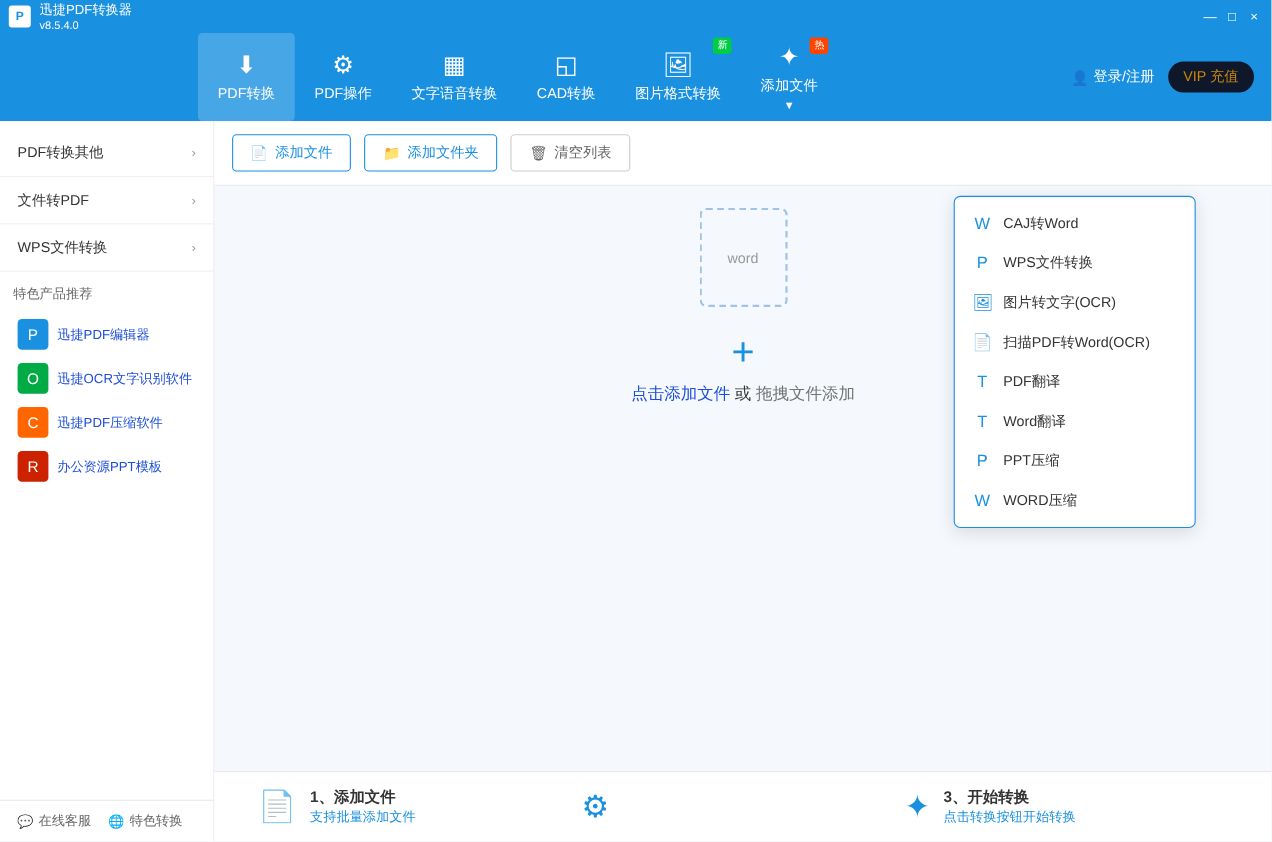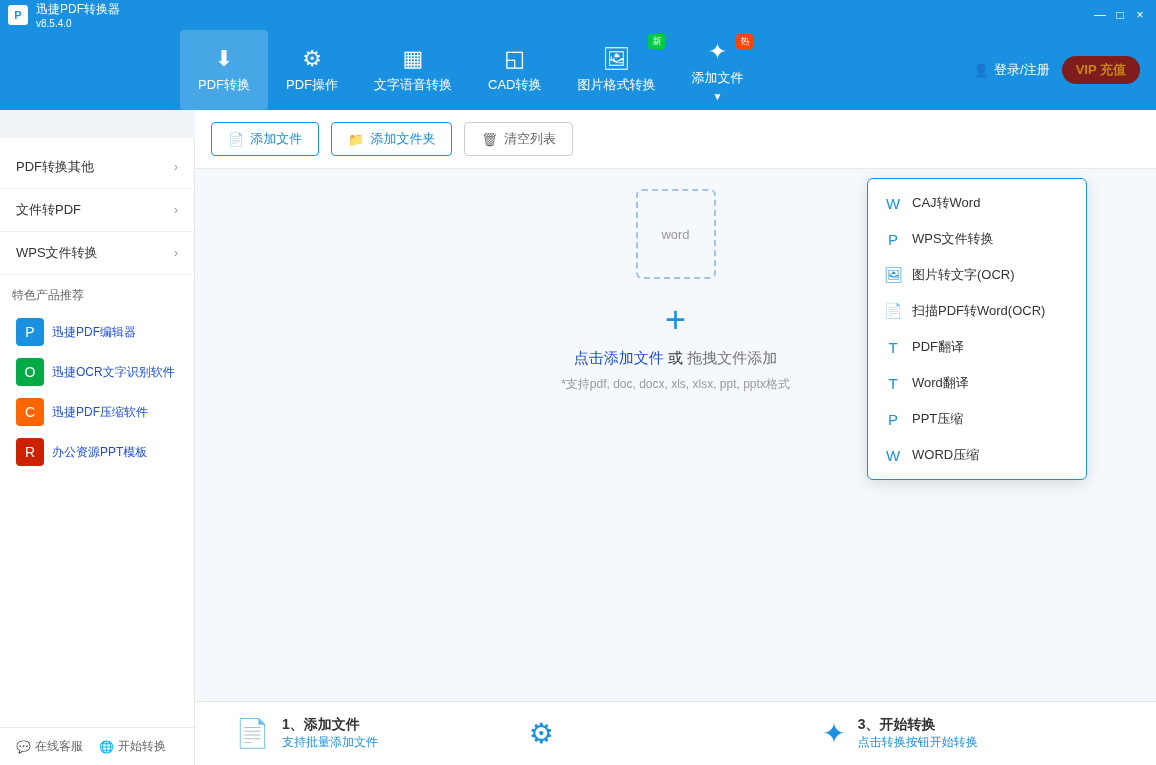--- a/index.html
+++ b/index.html
@@ -51,27 +51,27 @@
       display: flex;
       align-items: center;
       gap: 12px;
       padding-right: 16px;
     }
     .login-btn {
       display: flex; align-items: center; gap: 4px;
       color: #fff; font-size: 13px; cursor: pointer;
     }
     .vip-btn {
-      background: #7f1d1d;
+      background: #0f172a;
       color: #c8860a;
       border: none;
       border-radius: 14px;
       padding: 5px 14px;
       font-size: 13px;
-      font-weight: bold;
+      font-weight: normal;
       cursor: pointer;
     }
     .badge-new {
       position: absolute;
       top: 4px;
       right: 8px;
       background: #00cc44;
       color: #fff;
       font-size: 9px;
       padding: 1px 4px;
@@ -294,21 +294,21 @@
     <div class="login-btn">
       <span>👤</span>
       <span>登录/注册</span>
     </div>
     <button class="vip-btn">VIP 充值</button>
   </div>
 </div>
 
 <div class="main-layout">
 
-  <div class="sidebar" style="position:relative; display:flex; flex-direction:column;margin-top:28px;">
+  <div class="sidebar" style="position:relative; display:flex; flex-direction:column;">
     <div class="sidebar-section">
       <div class="sidebar-item">
         <span>PDF转换其他</span>
         <span class="arrow">›</span>
       </div>
     </div>
     <div class="sidebar-section">
       <div class="sidebar-item">
         <span>文件转PDF</span>
         <span class="arrow">›</span>
@@ -342,21 +342,21 @@
     </div>
 
     <div style="flex:1;"></div>
     <div class="sidebar-footer" style="border-top:1px solid #e8e8e8; padding:10px 16px; display:flex; gap:16px;">
       <div class="footer-link">
         <span>💬</span>
         <span>在线客服</span>
       </div>
       <div class="footer-link">
         <span>🌐</span>
-        <span>开始转换</span>
+        <span>特色转换</span>
       </div>
     </div>
   </div>
 
   <div class="content-area">
 
     <div class="toolbar">
       <button class="tool-btn">
         <span>📄</span>
         <span>添加文件</span>
@@ -374,21 +374,20 @@
     <div class="drop-area">
       <div class="word-placeholder">
         <span>word</span>
       </div>
       <div class="plus-icon">+</div>
       <div class="add-file-text">
         <span style="color:#1d4ed8; cursor:pointer;">点击添加文件</span>
         <span style="color:#333;">或</span>
         <span style="color:#737373;">拖拽文件添加</span>
       </div>
-      <div class="add-file-hint">*支持pdf, doc, docx, xls, xlsx, ppt, pptx格式</div>
     </div>
 
     <div class="dropdown-menu">
       <div class="dropdown-item">
         <span class="item-icon">W</span>
         <span>CAJ转Word</span>
       </div>
       <div class="dropdown-item">
         <span class="item-icon">P</span>
         <span>WPS文件转换</span>

